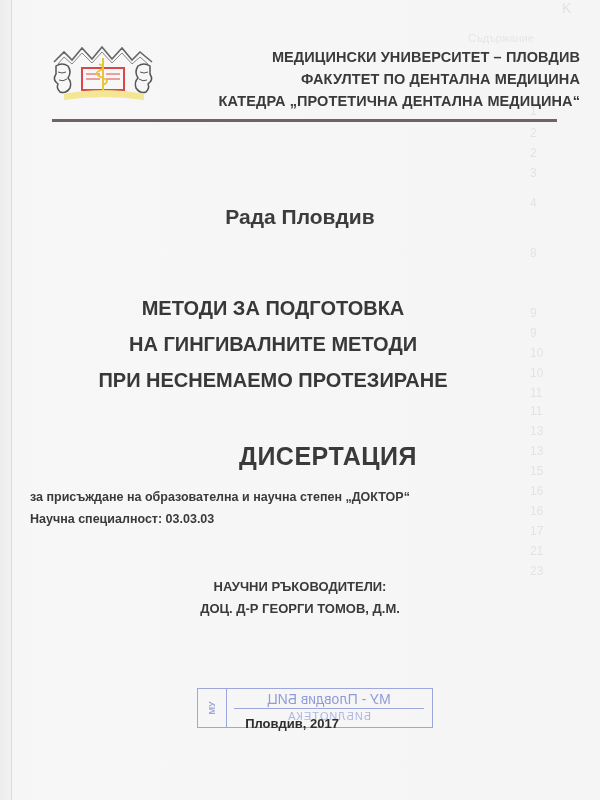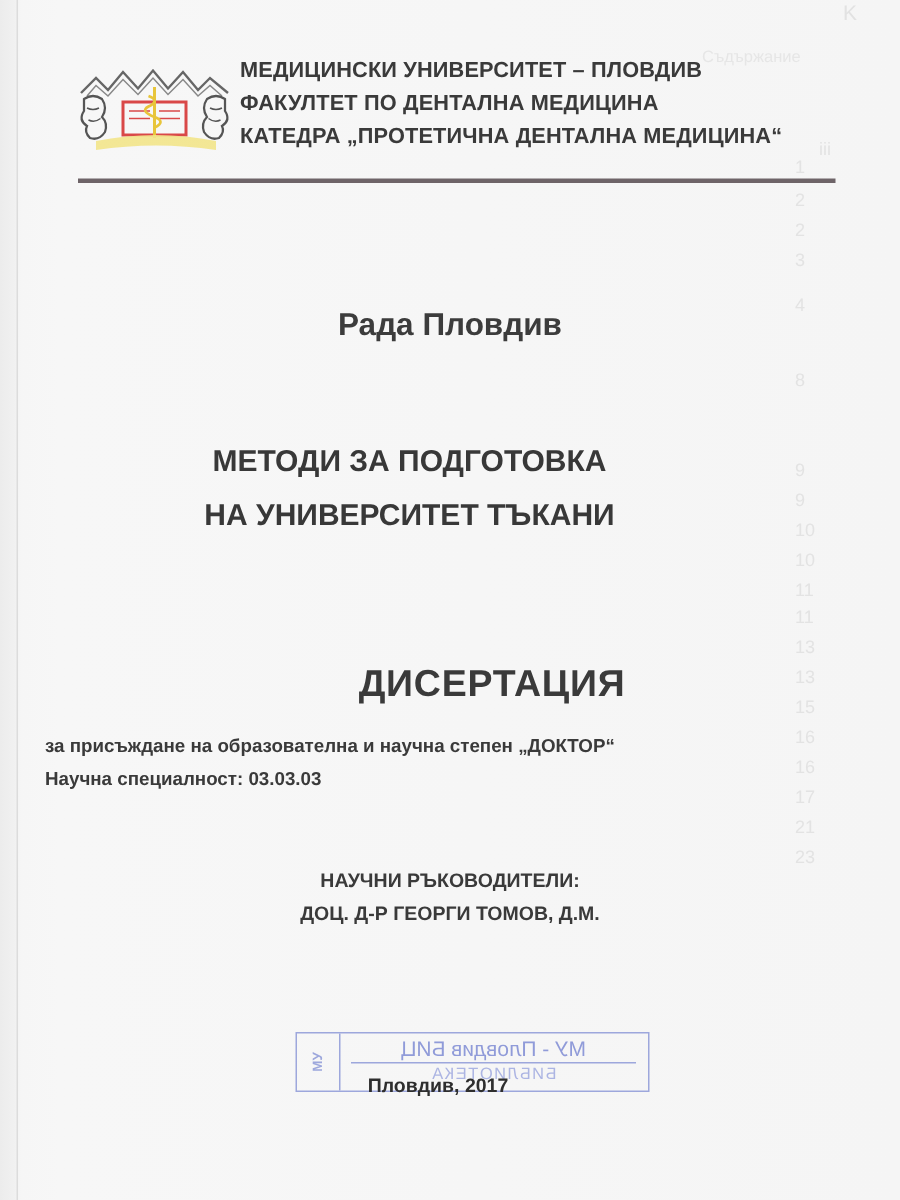--- a/index.html
+++ b/index.html
@@ -45,23 +45,23 @@
     .logo {
       position: absolute;
       left: 50px;
       top: 44px;
       width: 106px;
       height: 60px;
     }
     .header {
       position: absolute;
       left: 160px;
-      top: 36px;
+      top: 46px;
       width: 420px;
-      text-align: left;
+      text-align: right;
       font-size: 14.5px;
       line-height: 22px;
       color: #3a3a3a;
       letter-spacing: 0.1px;
     }
     .header div { white-space: nowrap; }
     .rule {
       position: absolute;
       left: 52px;
       top: 119px;
@@ -257,21 +257,22 @@
     <div>МЕДИЦИНСКИ УНИВЕРСИТЕТ – ПЛОВДИВ</div>
     <div>ФАКУЛТЕТ ПО ДЕНТАЛНА МЕДИЦИНА</div>
     <div>КАТЕДРА „ПРОТЕТИЧНА ДЕНТАЛНА МЕДИЦИНА“</div>
   </div>
   <div class="rule"></div>
 
   <div class="author">Рада Пловдив</div>
 
   <div class="title">
     <div>МЕТОДИ ЗА ПОДГОТОВКА</div>
-    <div>НА УНИВЕРСИТЕТ ТЪКАНИ</div>
+    <div>НА ГИНГИВАЛНИТЕ МЕТОДИ</div>
+    <div>ПРИ НЕСНЕМАЕМО ПРОТЕЗИРАНЕ</div>
   </div>
 
   <div class="doc-type">ДИСЕРТАЦИЯ</div>
 
   <div class="degree">
     <div>за присъждане на образователна и научна степен „ДОКТОР“</div>
     <div>Научна специалност: 03.03.03</div>
   </div>
 
   <div class="supervisors">

